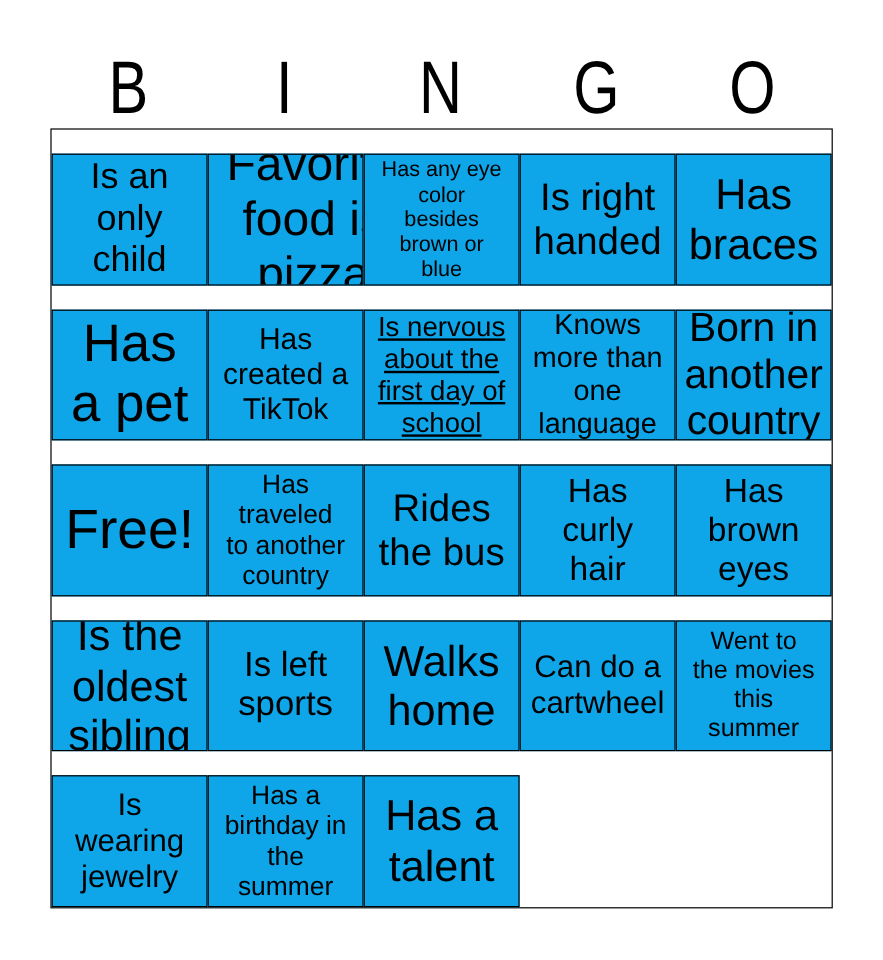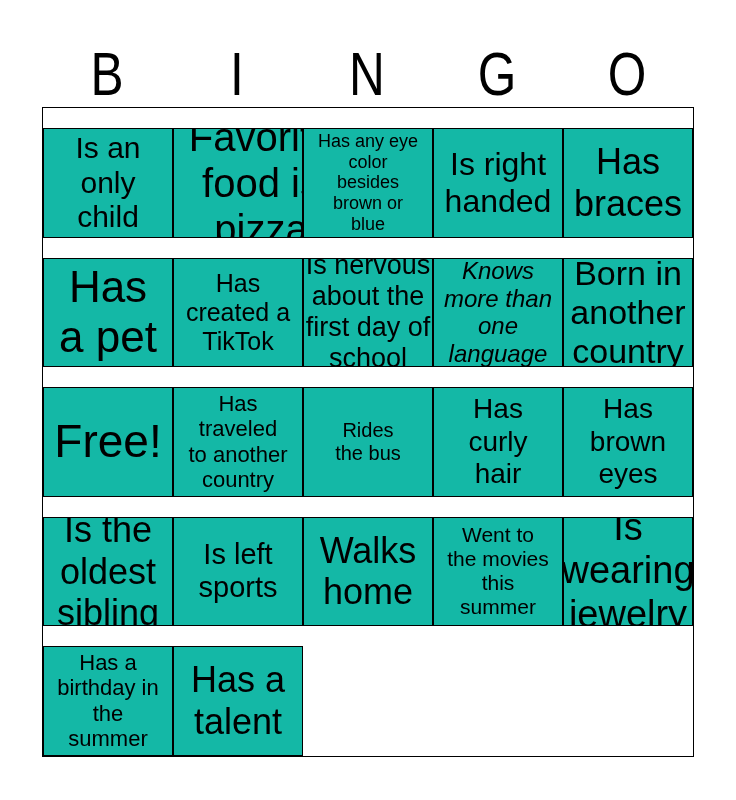--- a/index.html
+++ b/index.html
@@ -45,21 +45,21 @@
     border: 1px solid #000000;
     box-sizing: border-box;
     display: flex;
     align-items: center;
     justify-content: center;
     text-align: center;
     white-space: pre-line;
     line-height: 1.15;
     padding: 0 1px;
     overflow: hidden;
-    background: #14b8a6;
+    background: #0ea5e9;
     cursor: default;
     margin-top: 20px;
   }
 </style>
 </head>
 <body>
 
 <div class="card">
   <div class="title-row" id="title-row">
       <span class="title-letter">B</span>
@@ -82,56 +82,58 @@
 blue</div>
       <div class="cell" style="font-size: 32px;">Is right
 handed</div>
       <div class="cell" style="font-size: 36px;">Has
 braces</div>
       <div class="cell" style="font-size: 44px;">Has
 a pet</div>
       <div class="cell" style="font-size: 25px;">Has
 created a
 TikTok</div>
-      <div class="cell" style="font-size: 27px;">Is nervous
+      <div class="cell" style="font-size: 23px; text-decoration: underline;">Is nervous
 about the
 first day of
 school</div>
-      <div class="cell" style="font-size: 24px; font-style: italic;">Knows
+      <div class="cell" style="font-size: 24px;">Knows
 more than
 one
 language</div>
       <div class="cell" style="font-size: 34px;">Born in
 another
 country</div>
       <div class="cell" style="font-size: 46px;">Free!</div>
       <div class="cell" style="font-size: 22px;">Has
 traveled
 to another
 country</div>
-      <div class="cell" style="font-size: 20px;">Rides
+      <div class="cell" style="font-size: 32px;">Rides
 the bus</div>
       <div class="cell" style="font-size: 28px;">Has
 curly
 hair</div>
       <div class="cell" style="font-size: 28px;">Has
 brown
 eyes</div>
       <div class="cell" style="font-size: 36px;">Is the
 oldest
 sibling</div>
       <div class="cell" style="font-size: 29px;">Is left
 sports</div>
       <div class="cell" style="font-size: 36px;">Walks
 home</div>
+      <div class="cell" style="font-size: 26px;">Can do a
+cartwheel</div>
       <div class="cell" style="font-size: 21px;">Went to
 the movies
 this
 summer</div>
-      <div class="cell" style="font-size: 38px;">Is
+      <div class="cell" style="font-size: 26px;">Is
 wearing
 jewelry</div>
       <div class="cell" style="font-size: 22px;">Has a
 birthday in
 the
 summer</div>
       <div class="cell" style="font-size: 36px;">Has a
 talent</div>
     </div>
 </div>

